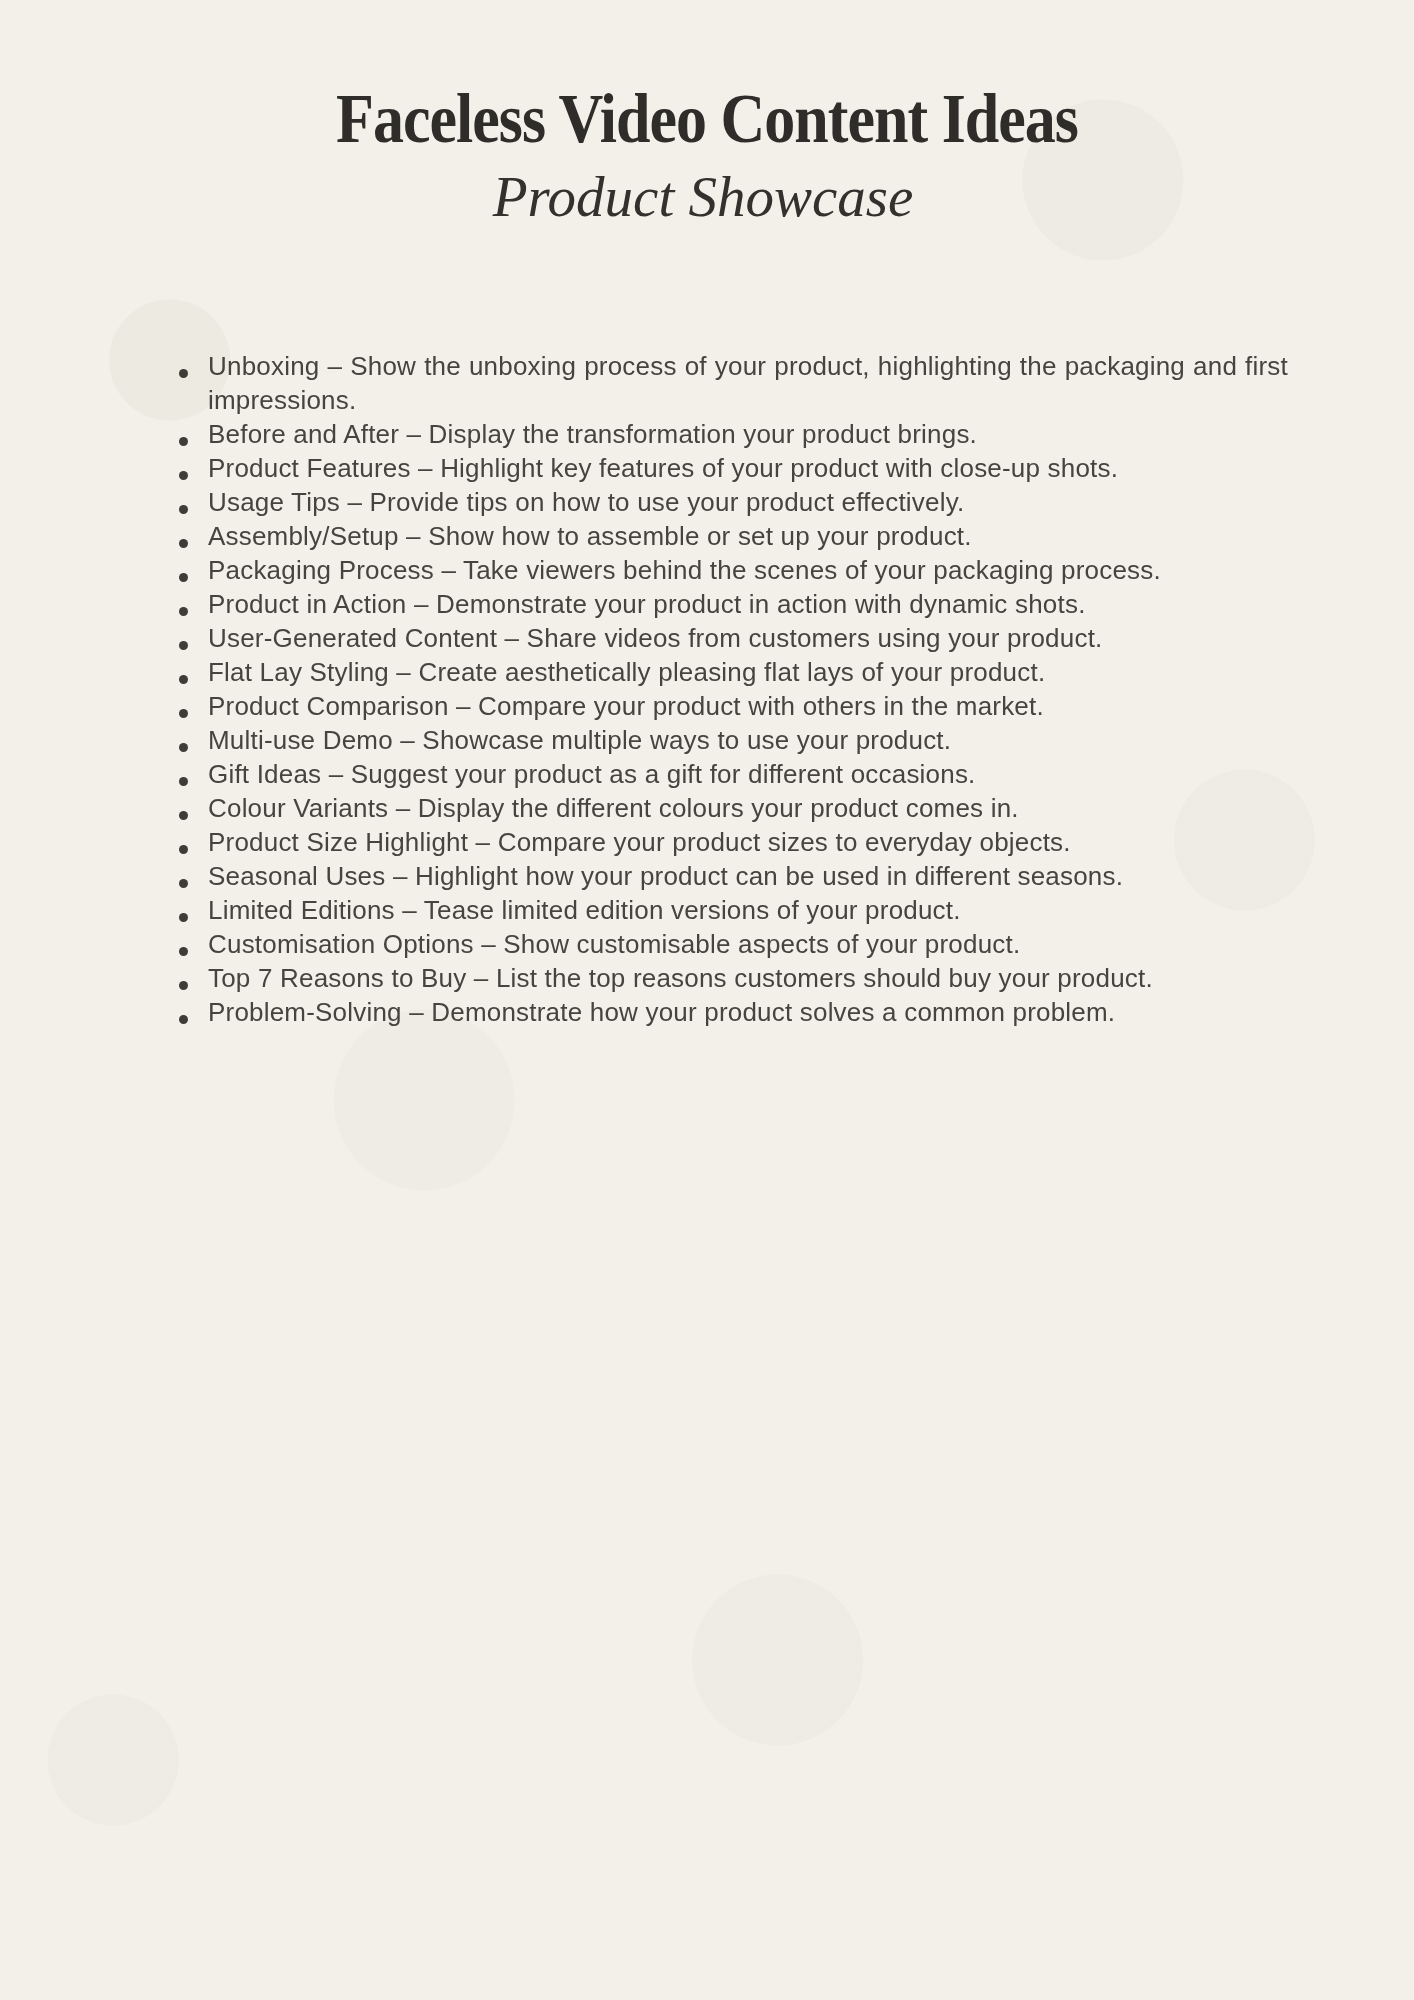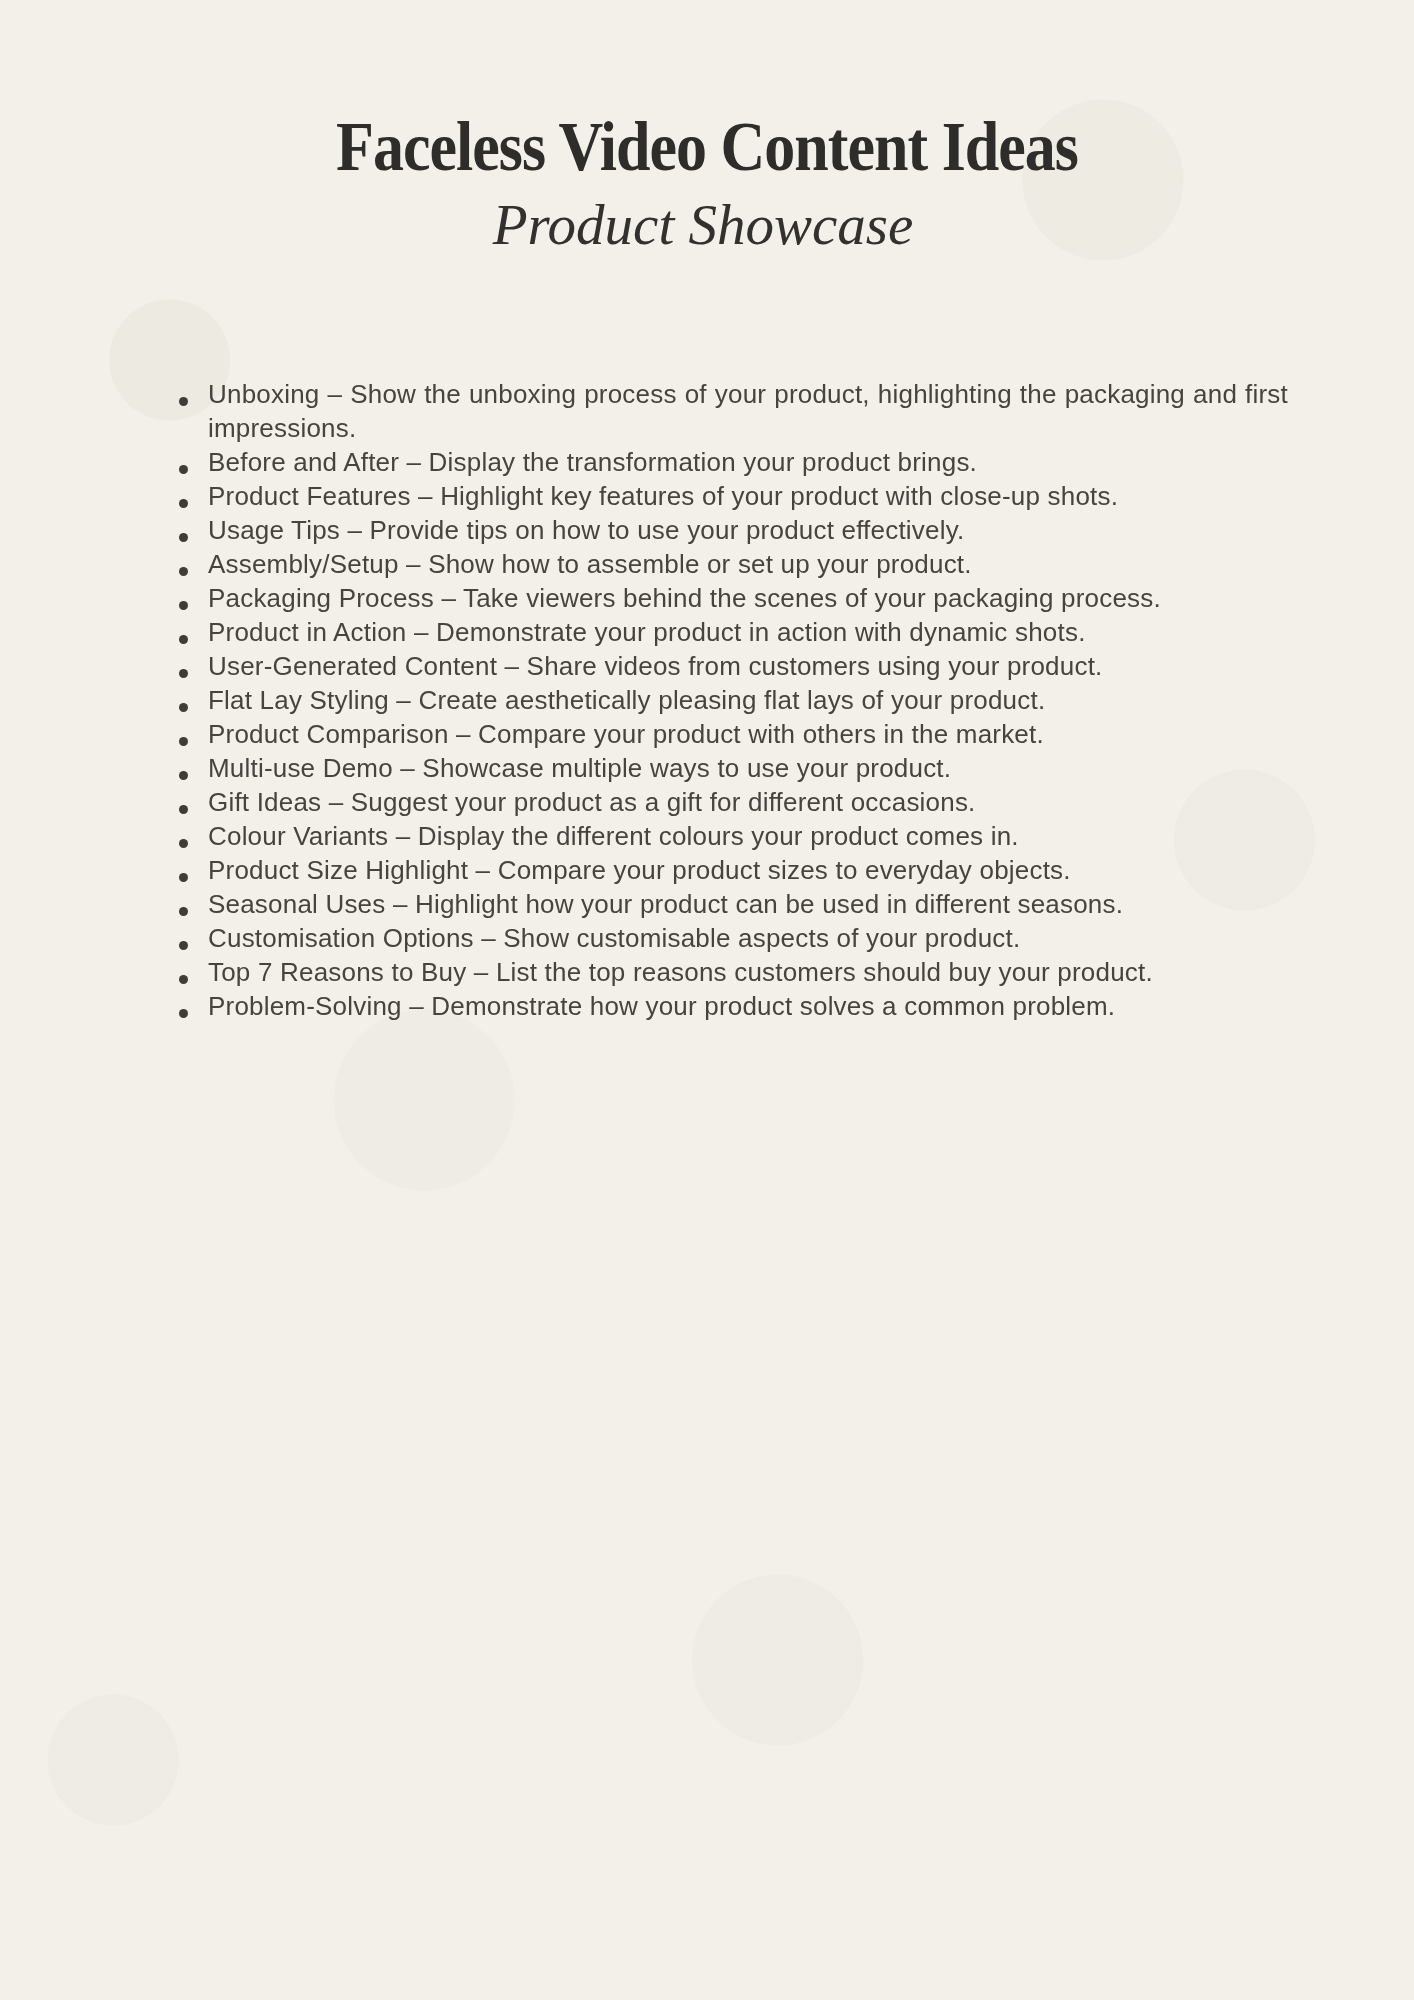--- a/index.html
+++ b/index.html
@@ -15,21 +15,21 @@
     box-sizing: border-box;
     background-color: #f2f0e9;
     
     background-image:
       radial-gradient(circle at 12% 18%, rgba(210,205,190,0.18) 0 60px, rgba(0,0,0,0) 61px),
       radial-gradient(circle at 78% 9%,  rgba(210,205,190,0.15) 0 80px, rgba(0,0,0,0) 81px),
       radial-gradient(circle at 30% 55%, rgba(214,209,195,0.13) 0 90px, rgba(0,0,0,0) 91px),
       radial-gradient(circle at 88% 42%, rgba(214,209,195,0.15) 0 70px, rgba(0,0,0,0) 71px),
       radial-gradient(circle at 55% 83%, rgba(210,205,190,0.13) 0 85px, rgba(0,0,0,0) 86px),
       radial-gradient(circle at 8% 88%,  rgba(214,209,195,0.15) 0 65px, rgba(0,0,0,0) 66px);
-    padding-top: 114px;
+    padding-top: 86px;
     overflow: hidden;
     font-family: "Liberation Sans", sans-serif;
   }
   .title {
     margin: 0;
     text-align: center;
     font-family: "Liberation Serif", "DejaVu Serif", serif;
     font-weight: 700;
     font-size: 62px;
     line-height: 1.05;
@@ -90,17 +90,18 @@
     <li>Packaging Process – Take viewers behind the scenes of your packaging process.</li>
     <li>Product in Action – Demonstrate your product in action with dynamic shots.</li>
     <li>User-Generated Content – Share videos from customers using your product.</li>
     <li>Flat Lay Styling – Create aesthetically pleasing flat lays of your product.</li>
     <li>Product Comparison – Compare your product with others in the market.</li>
     <li>Multi-use Demo – Showcase multiple ways to use your product.</li>
     <li>Gift Ideas – Suggest your product as a gift for different occasions.</li>
     <li>Colour Variants – Display the different colours your product comes in.</li>
     <li>Product Size Highlight – Compare your product sizes to everyday objects.</li>
     <li>Seasonal Uses – Highlight how your product can be used in different seasons.</li>
+    <li>Limited Editions – Tease limited edition versions of your product.</li>
     <li>Customisation Options – Show customisable aspects of your product.</li>
     <li>Top 7 Reasons to Buy – List the top reasons customers should buy your product.</li>
     <li>Problem-Solving – Demonstrate how your product solves a common problem.</li>
   </ul>
 </main>
 
 </body></html>

